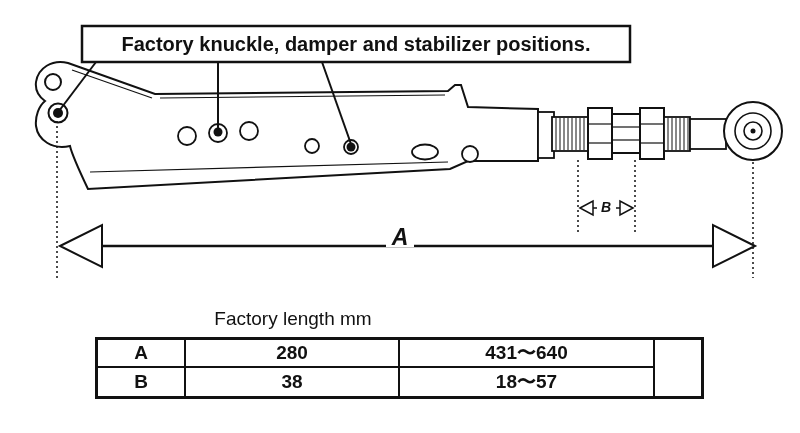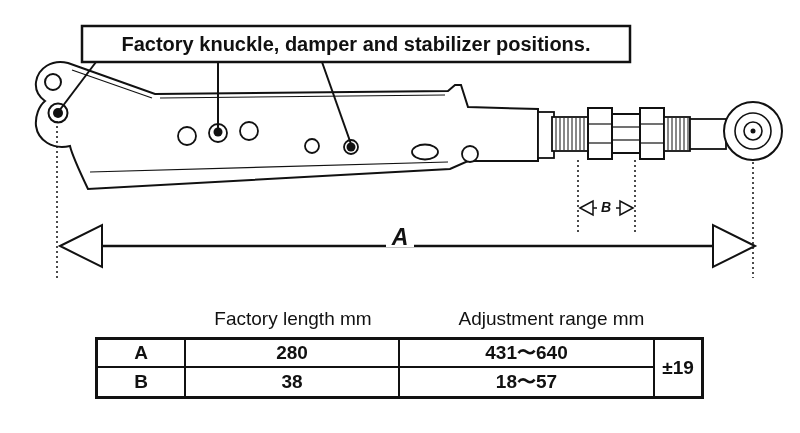--- a/index.html
+++ b/index.html
@@ -115,25 +115,23 @@
     <g stroke="#111" fill="#fff">
       <line x1="100" y1="246" x2="715" y2="246" stroke-width="2.5"></line>
       <polygon points="60,246 102,225 102,267" stroke-width="2"></polygon>
       <polygon points="755,246 713,225 713,267" stroke-width="2"></polygon>
       <rect x="386" y="224" width="28" height="23" fill="#fff" stroke="none"></rect>
       <text x="400" y="245" text-anchor="middle" font-size="23" font-style="italic" font-weight="bold" fill="#111" stroke="none">A</text>
     </g>
   </svg>
 
   <div class="tbl-header hdr-factory">Factory length mm</div>
-  <div class="tbl-header hdr-adjust">Adjustment range mm</div>
 
   <div class="spec-table">
     <div class="cell b-r b-b">A</div>
     <div class="cell b-r b-b">280</div>
     <div class="cell b-r b-b">431〜640</div>
-    <div class="cell tol">±19</div>
     <div class="cell b-r r2">B</div>
     <div class="cell b-r r2">38</div>
     <div class="cell b-r r2">18〜57</div>
   </div>
 
 </div>
 
 </body></html>

